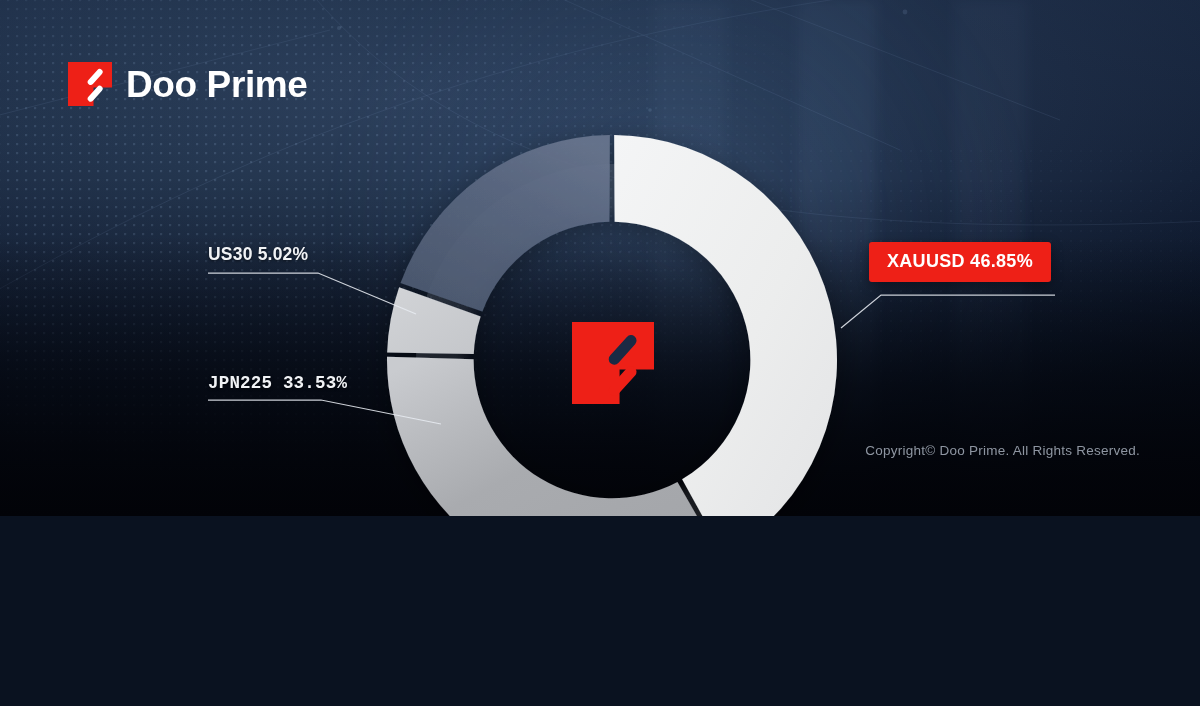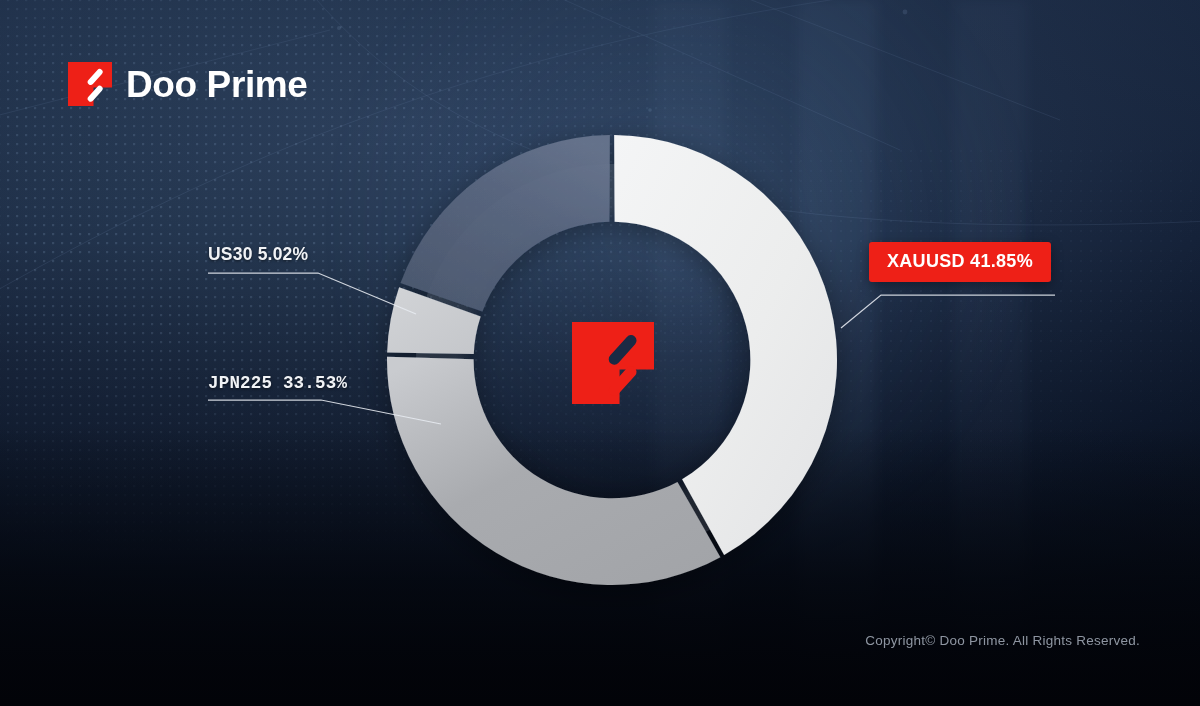--- a/index.html
+++ b/index.html
@@ -1,17 +1,17 @@
 <!DOCTYPE html>
 <html><head>
 <meta charset="utf-8">
 <style>
   html,body{margin:0;padding:0;background:#0a1220;}
   #stage{
-    position:relative;width:1200px;height:706px;overflow:hidden;
+    position:relative;width:1200px;height:516px;overflow:hidden;
     font-family:"Liberation Sans","DejaVu Sans",sans-serif;
     background:#0c1628;
   }
 
   
   .bg-base{
     position:absolute;inset:0;
     background:
       radial-gradient(120% 95% at 34% 18%, #2d405c 0%, #24364f 22%, #1a2840 46%, #101c32 68%, #070d18 100%);
   }
@@ -194,17 +194,17 @@
     <path d="M0,0 H100 V58 H58 V100 H0 Z" fill="#ee2017"></path>
     <rect x="55" y="12" width="13.5" height="44" rx="6.7" transform="rotate(42 61.7 34)" fill="#1b2a44"></rect>
     <rect x="55" y="50" width="13.5" height="44" rx="6.7" transform="rotate(42 61.7 72)" fill="#ee2017"></rect>
     <path d="M58,58 H100 V58 H58 Z" fill="none"></path>
   </svg>
 
   <div class="lbl" id="lbl-us30">US30 5.02%</div>
 
   <div class="lbl" id="lbl-jpn225">JPN225 33.53%</div>
 
-  <div class="badge">XAUUSD 41.85%</div>
+  <div class="badge">XAUUSD 46.85%</div>
 
   <div class="copyright">Copyright© Doo Prime. All Rights Reserved.</div>
 
 </div>
 
 </body></html>

